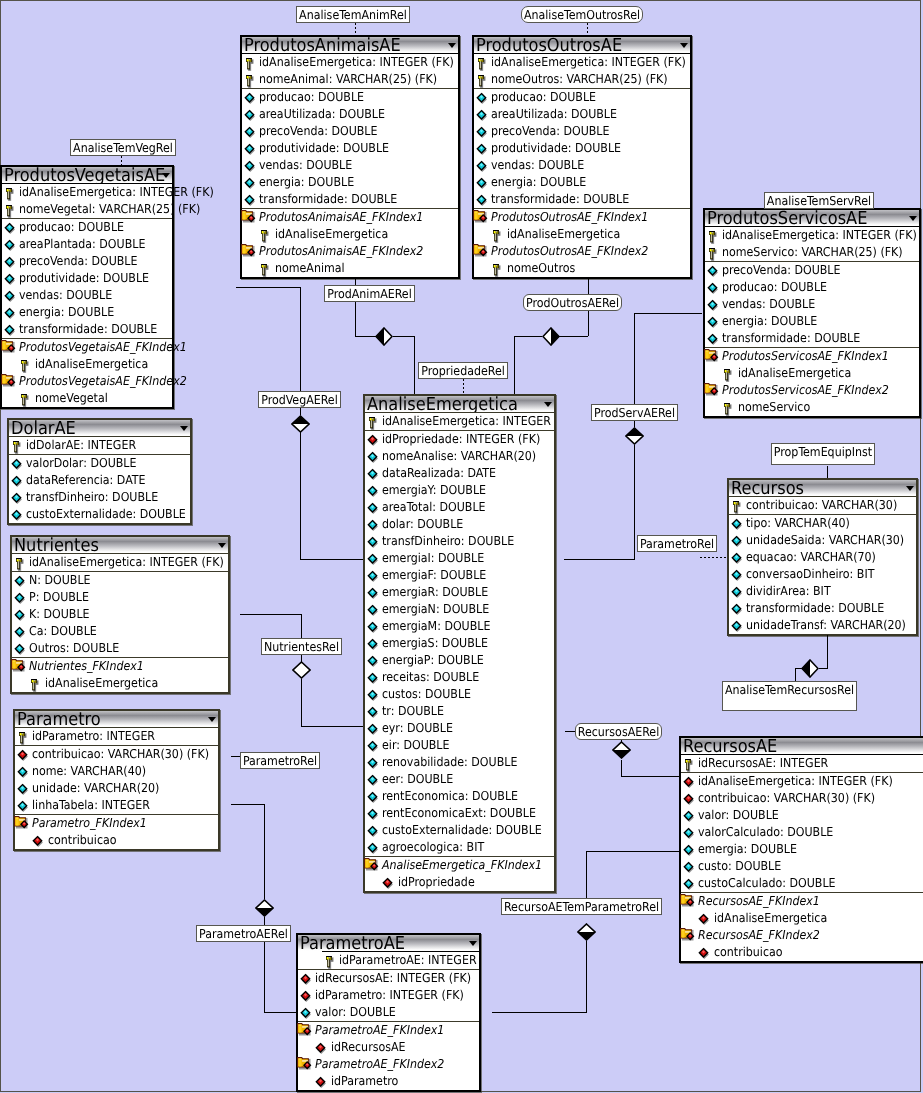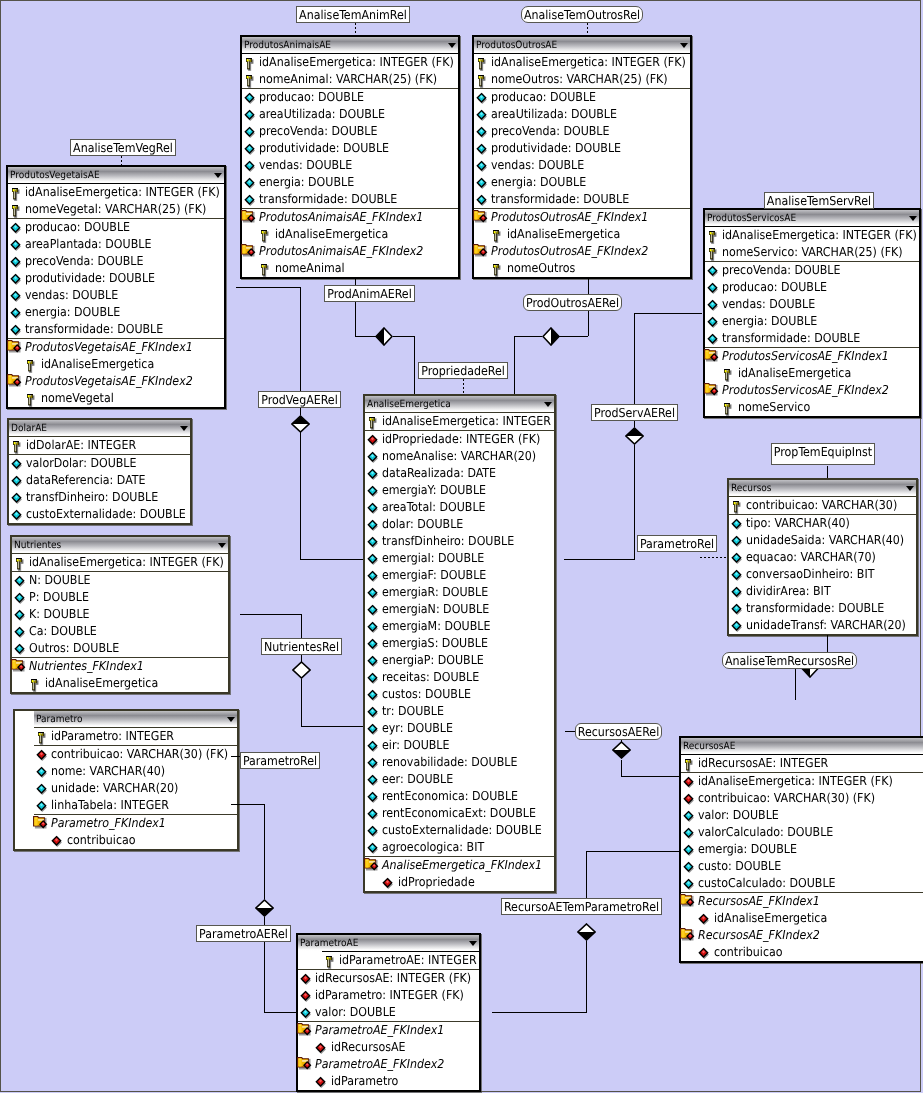--- a/index.html
+++ b/index.html
@@ -6,21 +6,21 @@
 html,body{margin:0;padding:0;background:#fff;-webkit-font-smoothing:antialiased;}
 *{-webkit-font-smoothing:antialiased;text-rendering:geometricPrecision;}
 #canvas{position:relative;width:923px;height:1093px;background:#ccccf7;overflow:hidden;
   font-family:"DejaVu Sans",sans-serif;font-stretch:condensed;font-size:11px;color:#000;}
 #frame{position:absolute;left:0;top:0;width:921px;height:1092px;border:1px solid #55534a;box-sizing:border-box;pointer-events:none;}
 .tbl{position:absolute;background:#fff;border:2px solid #000;box-sizing:border-box;
   box-shadow:1px 1px 0 rgba(60,60,40,0.62);}
 .hdr{height:16px;position:relative;
   background:linear-gradient(to bottom,#c1c1c5 0%,#8c8c92 28%,#b5b5ba 52%,#e2e2e4 76%,#fdfdfd 92%,#fff 100%);
   overflow:hidden;}
-.hdr .t{position:absolute;left:2px;top:1px;font-size:10px;line-height:15px;white-space:nowrap;}
+.hdr .t{position:absolute;left:2px;top:1px;font-size:18px;line-height:15px;white-space:nowrap;}
 .caret{position:absolute;right:2px;top:6px;width:0;height:0;
   border-left:4px solid transparent;border-right:4px solid transparent;border-top:5px solid #000;}
 .grp{border-top:1px solid #3c3a2a;}
 .hdr + .grp{border-top:1px solid #000;}
 
 .row{height:17px;position:relative;white-space:nowrap;}
 .row .lb{position:absolute;left:17px;top:1px;font-size:12.3px;line-height:15px;}
 .row.ind .lb{left:33px;}
 .row.it .lb{font-style:italic;}
 .ic{position:absolute;left:2px;top:1px;width:16px;height:16px;line-height:0;}
@@ -30,21 +30,21 @@
   font-size:12.3px;line-height:17px;text-align:center;white-space:nowrap;overflow:hidden;}
 .seg{position:absolute;background:#000;}
 .dsh{position:absolute;}
 .dia{position:absolute;}
 </style>
 </head>
 <body>
 
 <div id="canvas">
     <div id="frame"></div>
-    <div class="tbl" style="left:6px;top:165px;width:220px;height:244px;border-color:#000000;">
+    <div class="tbl" style="left:0;top:165px;width:174px;height:244px;border-color:#000000;">
       <div class="hdr">
         <span class="t">ProdutosVegetaisAE</span>
         <span class="caret"></span>
       </div>
       <div class="grp" style="border-top-color:#000000;">
         <div class="row">
           <span class="ic"><svg viewBox="0 0 16 16" width="16" height="16">
               <g fill="#000">
                 <path d="M3 4.3h6.6v4.4H7.2v7.3H4.1V8.7H3z" opacity="0.30"></path>
                 <path d="M3.4 4.8h5.8v3.9H6.7v6.8H4.4V8.7H3.4z" opacity="0.34"></path>
@@ -937,21 +937,21 @@
               <path d="M2 3h0.6v4H2z" fill="#0d0d0d"></path>
               <path d="M7.4 3h0.6v4h-0.6z" fill="#0d0d0d"></path>
               <path d="M5.4 6.6h0.65v7.6H5.4z" fill="#0d0d0d"></path>
               <path d="M3.35 6.6h0.62v7.6h-0.62z" fill="#0d0d0d"></path>
               <path d="M3.35 13.6h2.7v0.75h-2.7z" fill="#0d0d0d"></path>
             </svg></span>
           <span class="lb">idAnaliseEmergetica</span>
         </div>
       </div>
     </div>
-    <div class="tbl" style="left:13px;top:709px;width:226px;height:142px;border-color:#3a3828;padding-left:19px;">
+    <div class="tbl" style="left:13px;top:709px;width:207px;height:142px;border-color:#3a3828;">
       <div class="hdr">
         <span class="t">Parametro</span>
         <span class="caret"></span>
       </div>
       <div class="grp" style="border-top-color:#3a3828;">
         <div class="row">
           <span class="ic"><svg viewBox="0 0 16 16" width="16" height="16">
               <g fill="#000">
                 <path d="M3 4.3h6.6v4.4H7.2v7.3H4.1V8.7H3z" opacity="0.30"></path>
                 <path d="M3.4 4.8h5.8v3.9H6.7v6.8H4.4V8.7H3.4z" opacity="0.34"></path>
@@ -1382,21 +1382,21 @@
           <span class="lb">tipo: VARCHAR(40)</span>
         </div>
         <div class="row">
           <span class="ic"><svg viewBox="0 0 16 16" width="16" height="16">
               <g opacity="0.42">
                 <path d="M6.3 5.3 10.9 9.6 6.3 13.9 1.7 9.6z" fill="#000"></path>
               </g>
               <path d="M5.5 3.6 9.7 7.8 5.5 12 1.3 7.8z" fill="#11c9d8" stroke="#000" stroke-width="1.35" stroke-linejoin="miter"></path>
               <path d="M5.5 5.2 7.1 6.8 5.5 8.4 3.9 6.8z" fill="#6df5ff" opacity="0.9"></path>
             </svg></span>
-          <span class="lb">unidadeSaida: VARCHAR(40)</span>
+          <span class="lb">unidadeSaida: VARCHAR(30)</span>
         </div>
         <div class="row">
           <span class="ic"><svg viewBox="0 0 16 16" width="16" height="16">
               <g opacity="0.42">
                 <path d="M6.3 5.3 10.9 9.6 6.3 13.9 1.7 9.6z" fill="#000"></path>
               </g>
               <path d="M5.5 3.6 9.7 7.8 5.5 12 1.3 7.8z" fill="#11c9d8" stroke="#000" stroke-width="1.35" stroke-linejoin="miter"></path>
               <path d="M5.5 5.2 7.1 6.8 5.5 8.4 3.9 6.8z" fill="#6df5ff" opacity="0.9"></path>
             </svg></span>
           <span class="lb">equacao: VARCHAR(70)</span>
@@ -1785,18 +1785,18 @@
     <div class="rl" style="left:70px;top:139px;width:106px;height:17px;"><span>AnaliseTemVegRel</span></div>
     <div class="rl" style="left:764px;top:192px;width:110px;height:17px;"><span>AnaliseTemServRel</span></div>
     <div class="rl" style="left:324px;top:285px;width:91px;height:17px;"><span>ProdAnimAERel</span></div>
     <div class="rl" style="left:523px;top:294px;width:99px;height:17px;border-radius:6px;"><span>ProdOutrosAERel</span></div>
     <div class="rl" style="left:418px;top:362px;width:90px;height:17px;"><span>PropriedadeRel</span></div>
     <div class="rl" style="left:258px;top:391px;width:83px;height:17px;"><span>ProdVegAERel</span></div>
     <div class="rl" style="left:591px;top:404px;width:87px;height:17px;"><span>ProdServAERel</span></div>
     <div class="rl" style="left:771px;top:443px;width:104px;height:22px;"><span>PropTemEquipInst</span></div>
     <div class="rl" style="left:637px;top:535px;width:80px;height:17px;"><span>ParametroRel</span></div>
     <div class="rl" style="left:261px;top:638px;width:81px;height:17px;"><span>NutrientesRel</span></div>
-    <div class="rl" style="left:722px;top:652px;width:135px;height:17px;border-radius:7px;"><span>AnaliseTemRecursosRel</span></div>
+    <div class="rl" style="left:722px;top:681px;width:135px;height:30px;"><span>AnaliseTemRecursosRel</span></div>
     <div class="rl" style="left:575px;top:723px;width:87px;height:17px;border-radius:6px;"><span>RecursosAERel</span></div>
     <div class="rl" style="left:240px;top:752px;width:80px;height:17px;"><span>ParametroRel</span></div>
     <div class="rl" style="left:501px;top:898px;width:161px;height:17px;"><span>RecursoAETemParametroRel</span></div>
     <div class="rl" style="left:196px;top:925px;width:95px;height:17px;"><span>ParametroAERel</span></div>
   </div>
 
 </body></html>

